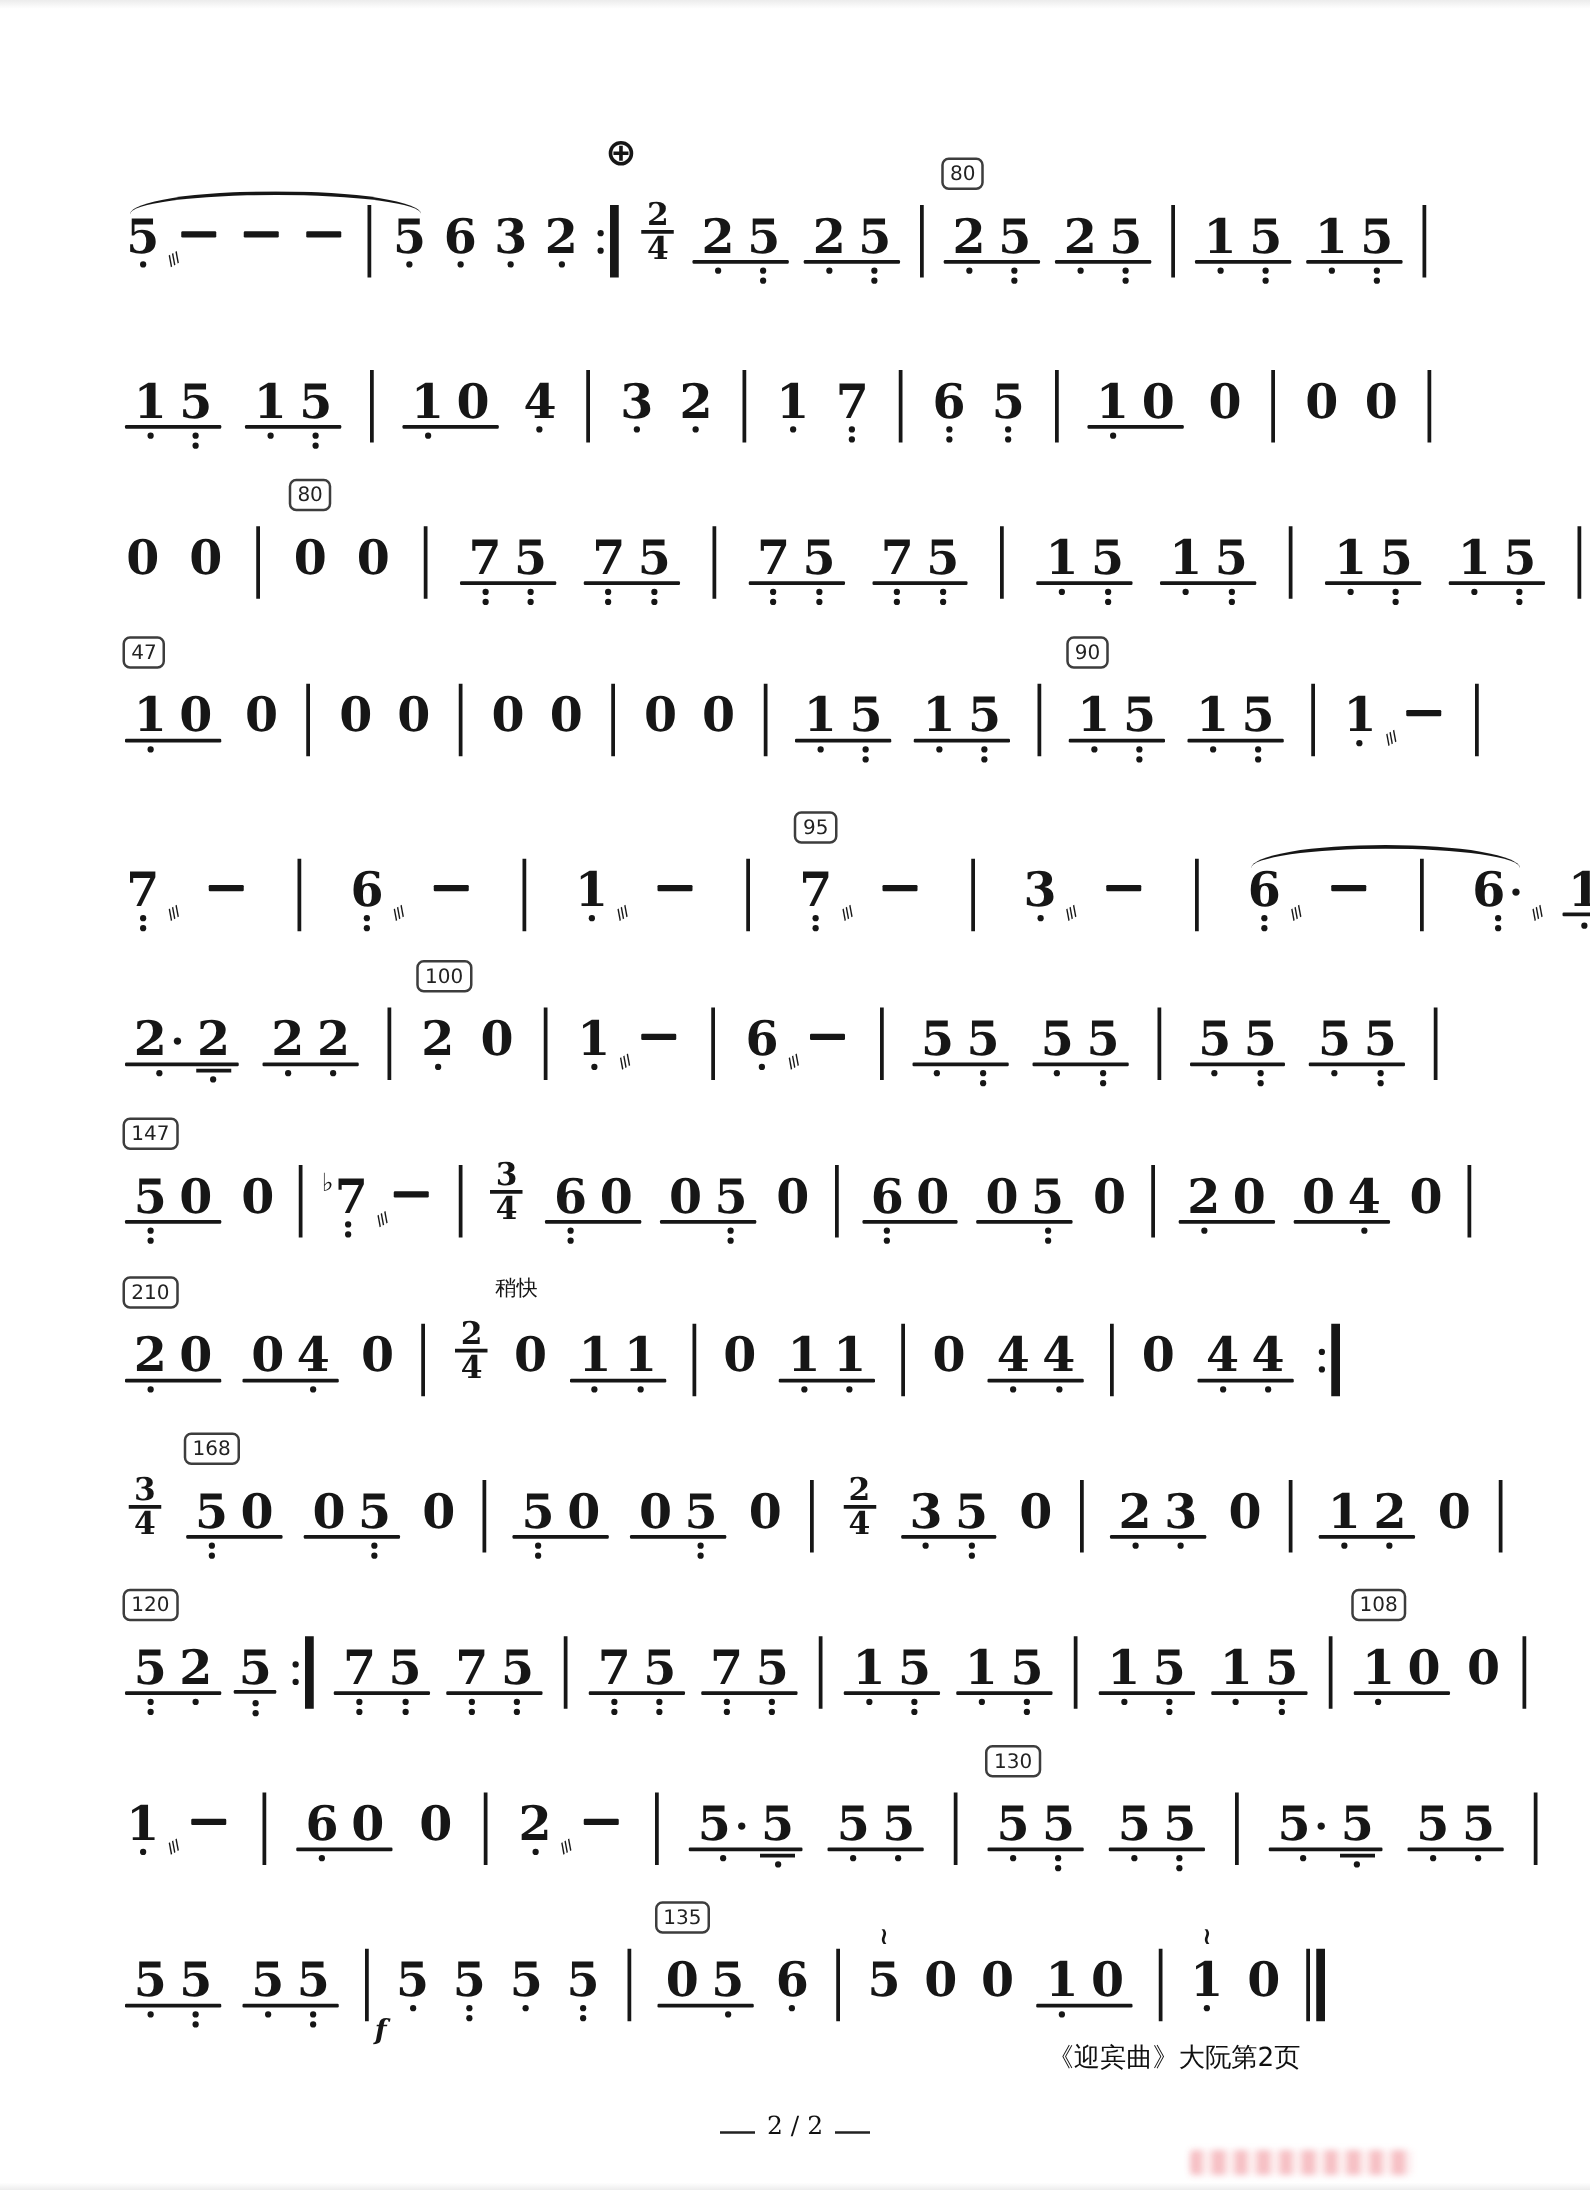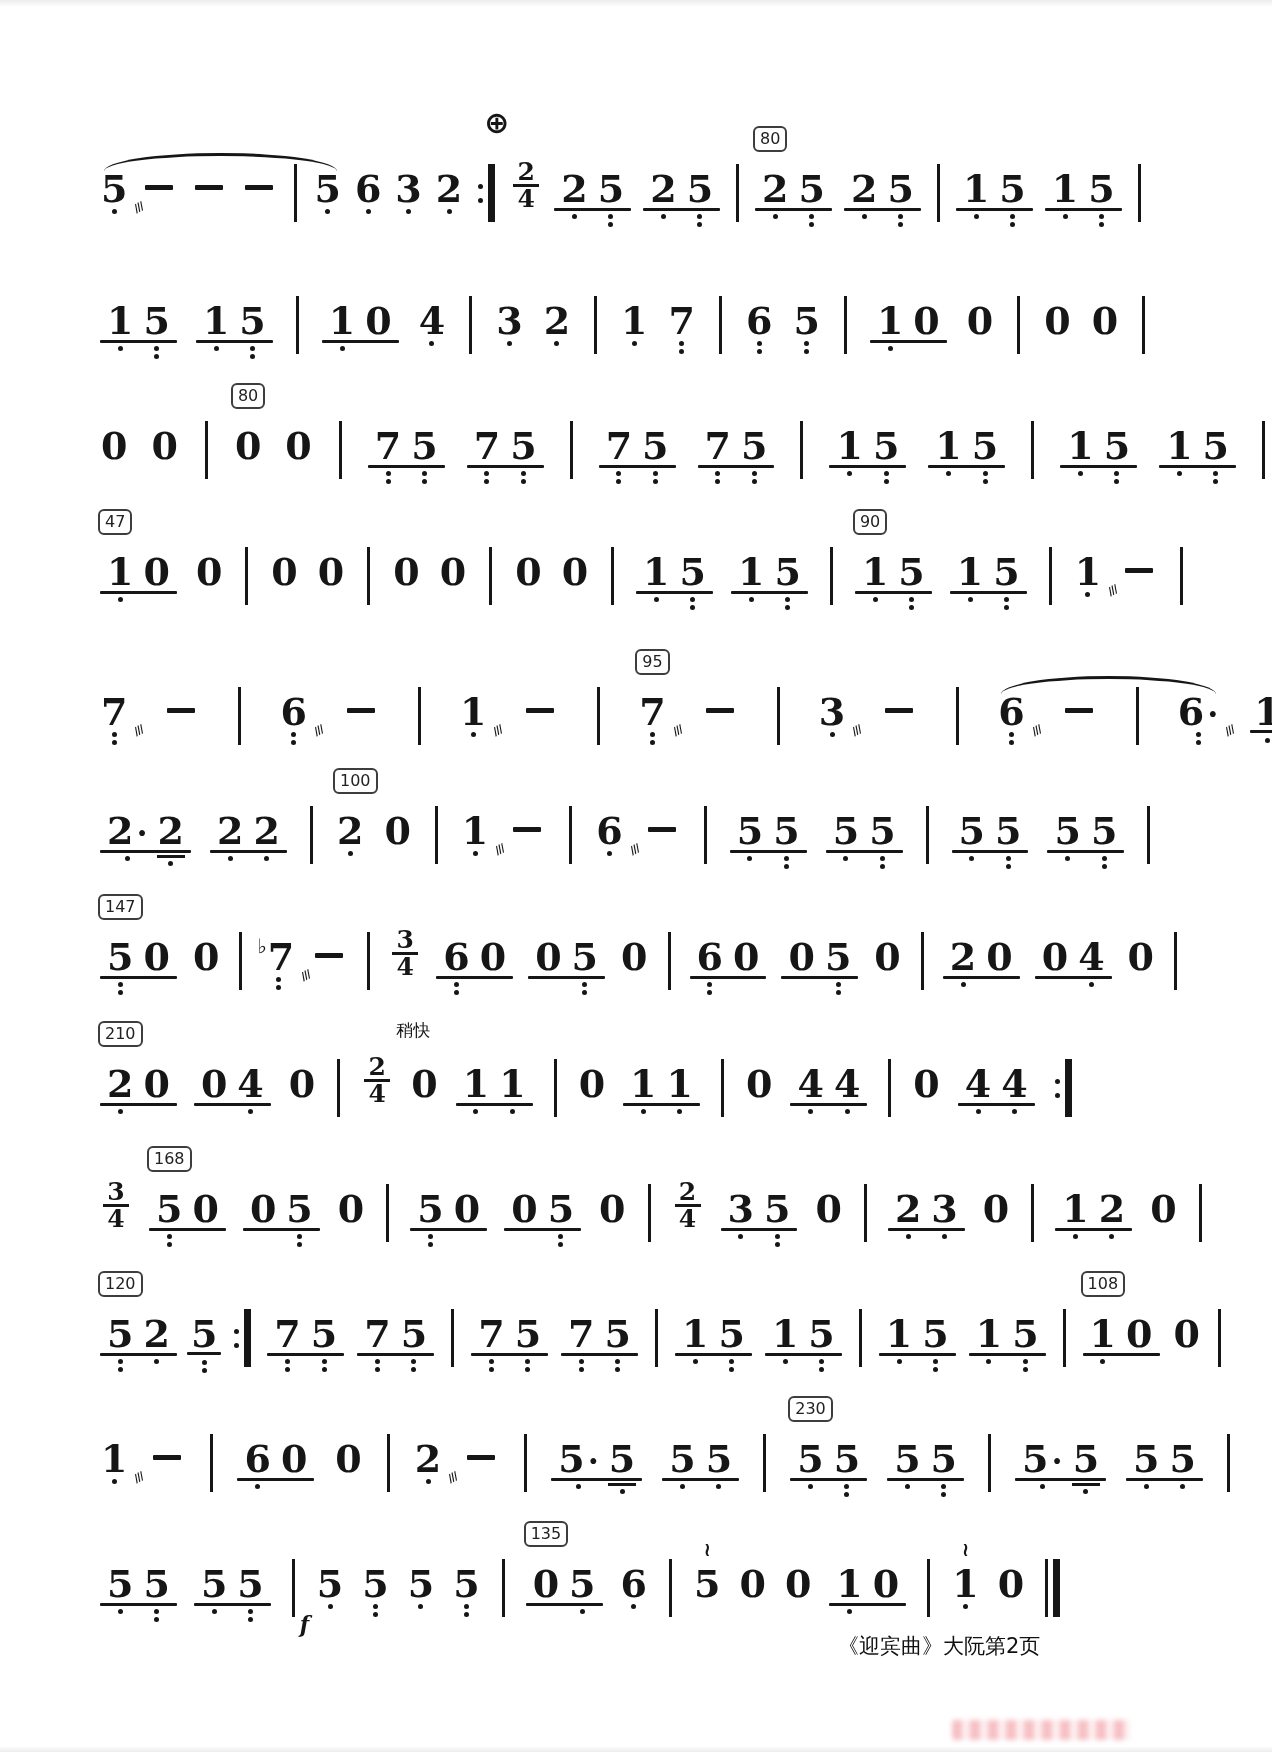--- a/index.html
+++ b/index.html
@@ -1793,21 +1793,21 @@
               <span class="digit">5</span>
             </span>
             <span class="dots" style="margin-top: 10px;">
               <span class="dot"></span>
             </span>
           </span>
           <span class="gline" style="top: 38px;"></span>
         </span>
         <span class="bar"></span>
         <span class="grp">
-          <span class="mkbox">230</span>
+          <span class="mkbox">130</span>
           <span class="note">
             <span class="drow">
               <span class="digit">5</span>
             </span>
             <span class="dots" style="margin-top: 10px;">
               <span class="dot"></span>
             </span>
           </span>
           <span class="note">
             <span class="drow">
@@ -2035,16 +2035,21 @@
           </span>
         </span>
         <span class="fin">
           <span class="thin"></span>
           <span class="thick"></span>
         </span>
       </div>
     </div>
 
   <div class="credit">《迎宾曲》大阮第2页</div>
+  <div class="pgwrap">
+    <span class="pgline"></span>
+    <span class="pgnum">2 / 2</span>
+    <span class="pgline"></span>
+  </div>
   <div class="wm"></div>
 
   <div class="edge-bottom"></div>
 </div>
 
 </body></html>

